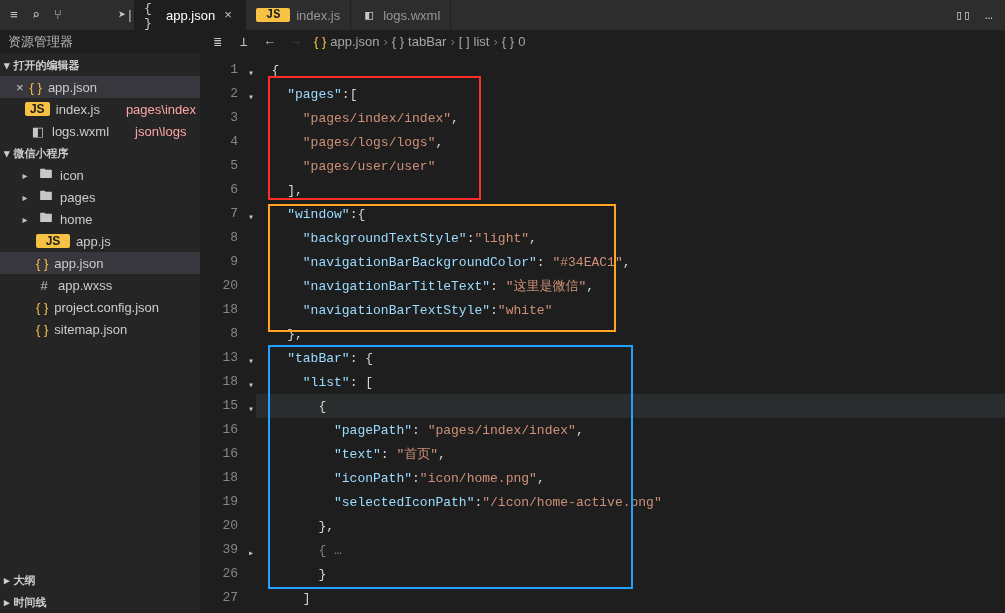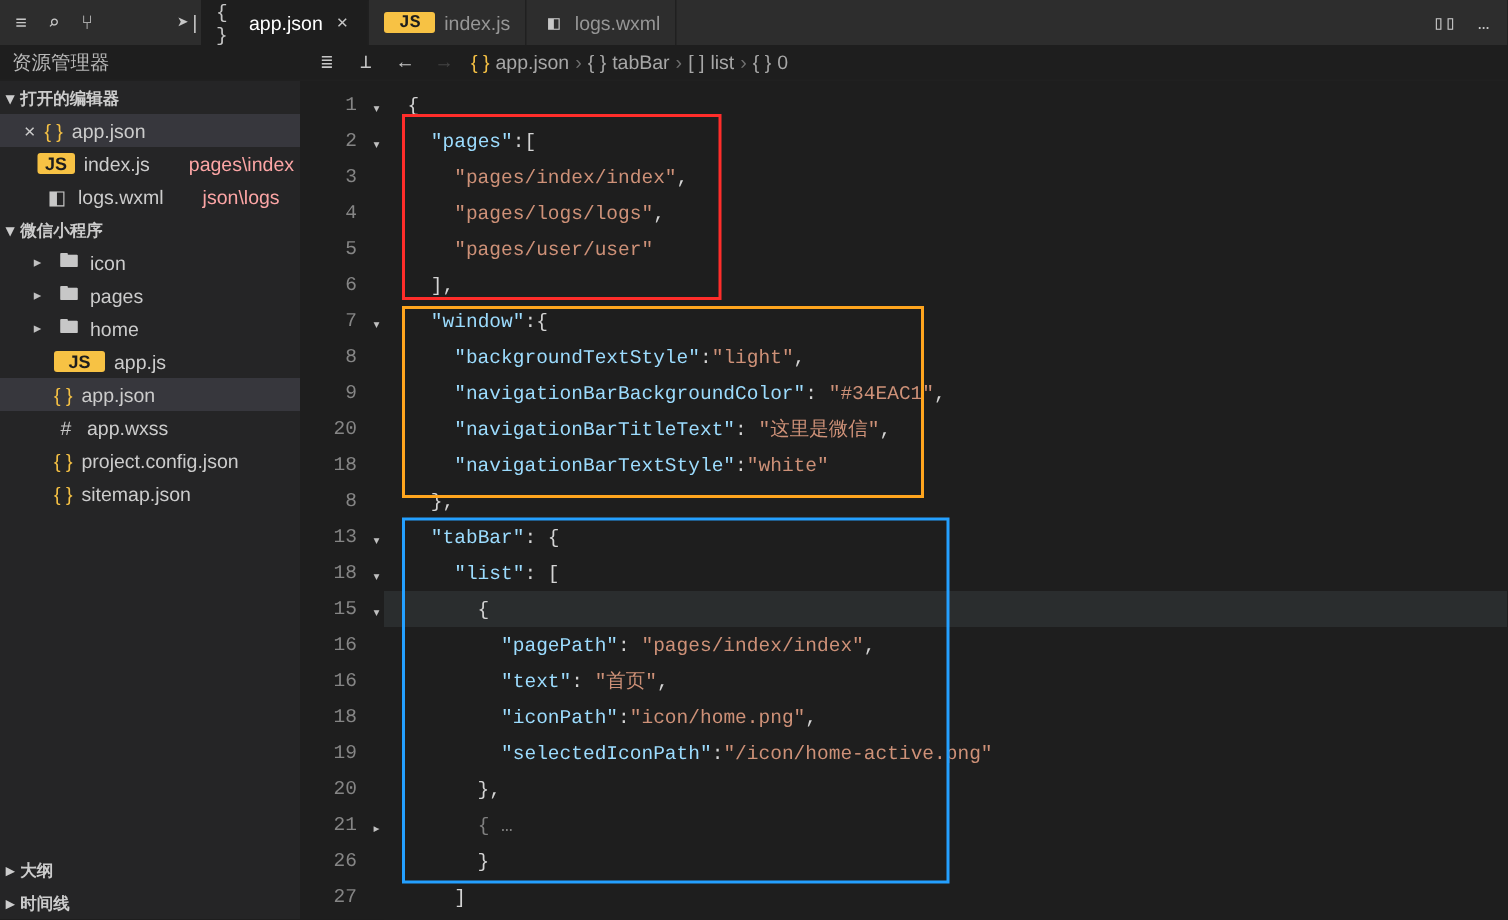--- a/index.html
+++ b/index.html
@@ -258,21 +258,21 @@
       <div class="ln"><span>18</span></div>
       <div class="ln"><span>8</span></div>
       <div class="ln"><span>13</span><span class="fold">▾</span></div>
       <div class="ln"><span>18</span><span class="fold">▾</span></div>
       <div class="ln"><span>15</span><span class="fold">▾</span></div>
       <div class="ln"><span>16</span></div>
       <div class="ln"><span>16</span></div>
       <div class="ln"><span>18</span></div>
       <div class="ln"><span>19</span></div>
       <div class="ln"><span>20</span></div>
-      <div class="ln"><span>21</span><span class="fold">▸</span></div>
+      <div class="ln"><span>39</span><span class="fold">▸</span></div>
       <div class="ln"><span>26</span></div>
       <div class="ln"><span>27</span></div>
     </div>
     <div class="code">
 
       <div class="box box-red" style="left:12px; top:22px;  width:213px; height:124px;"></div>
       <div class="box box-yellow" style="left:12px; top:150px; width:348px; height:128px;"></div>
       <div class="box box-blue" style="left:12px; top:291px; width:365px; height:244px;"></div>
 
       <div class="line"><span class="tok-brace">  {</span></div>

